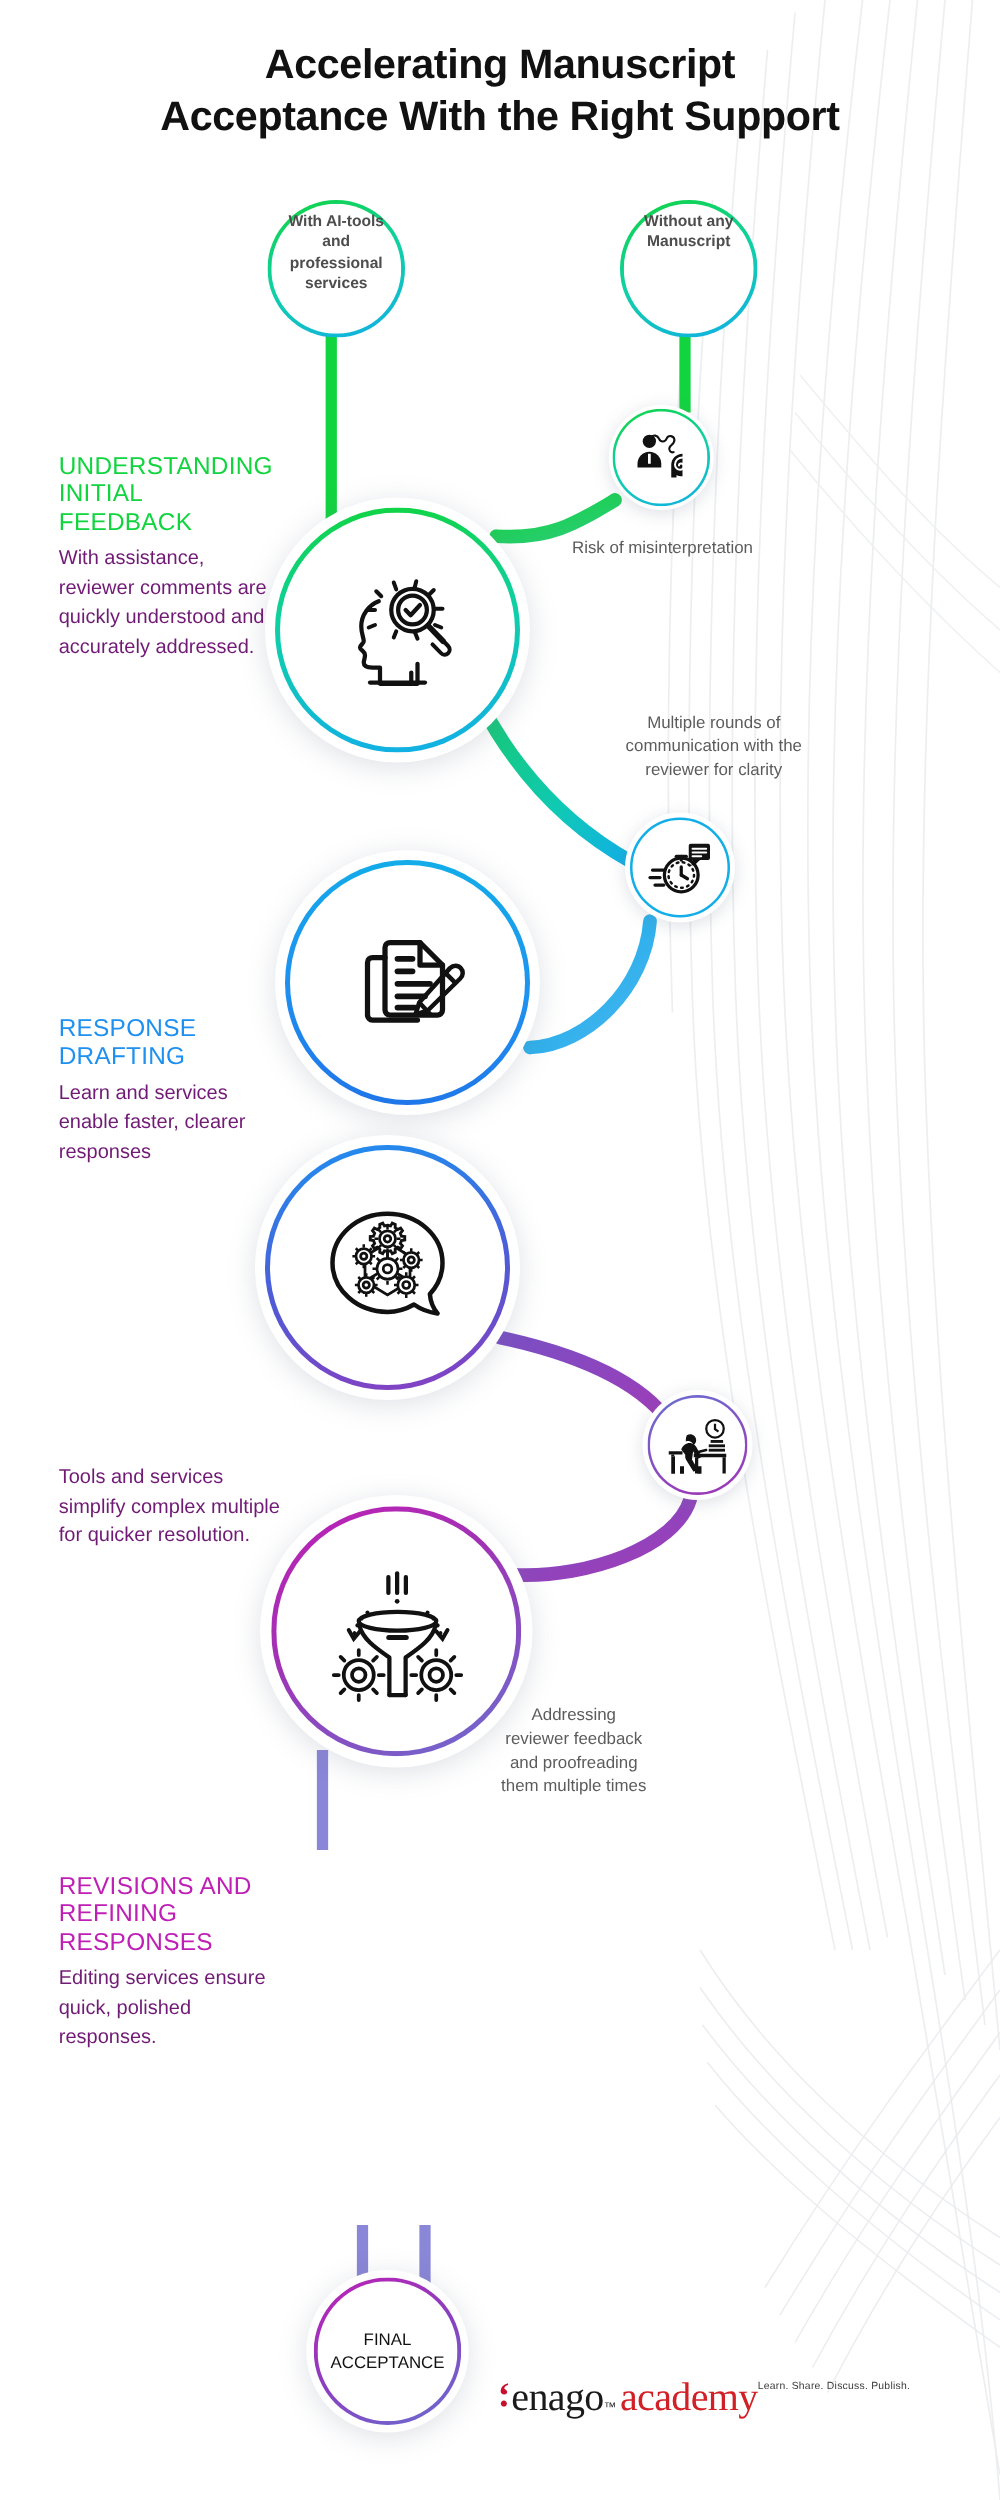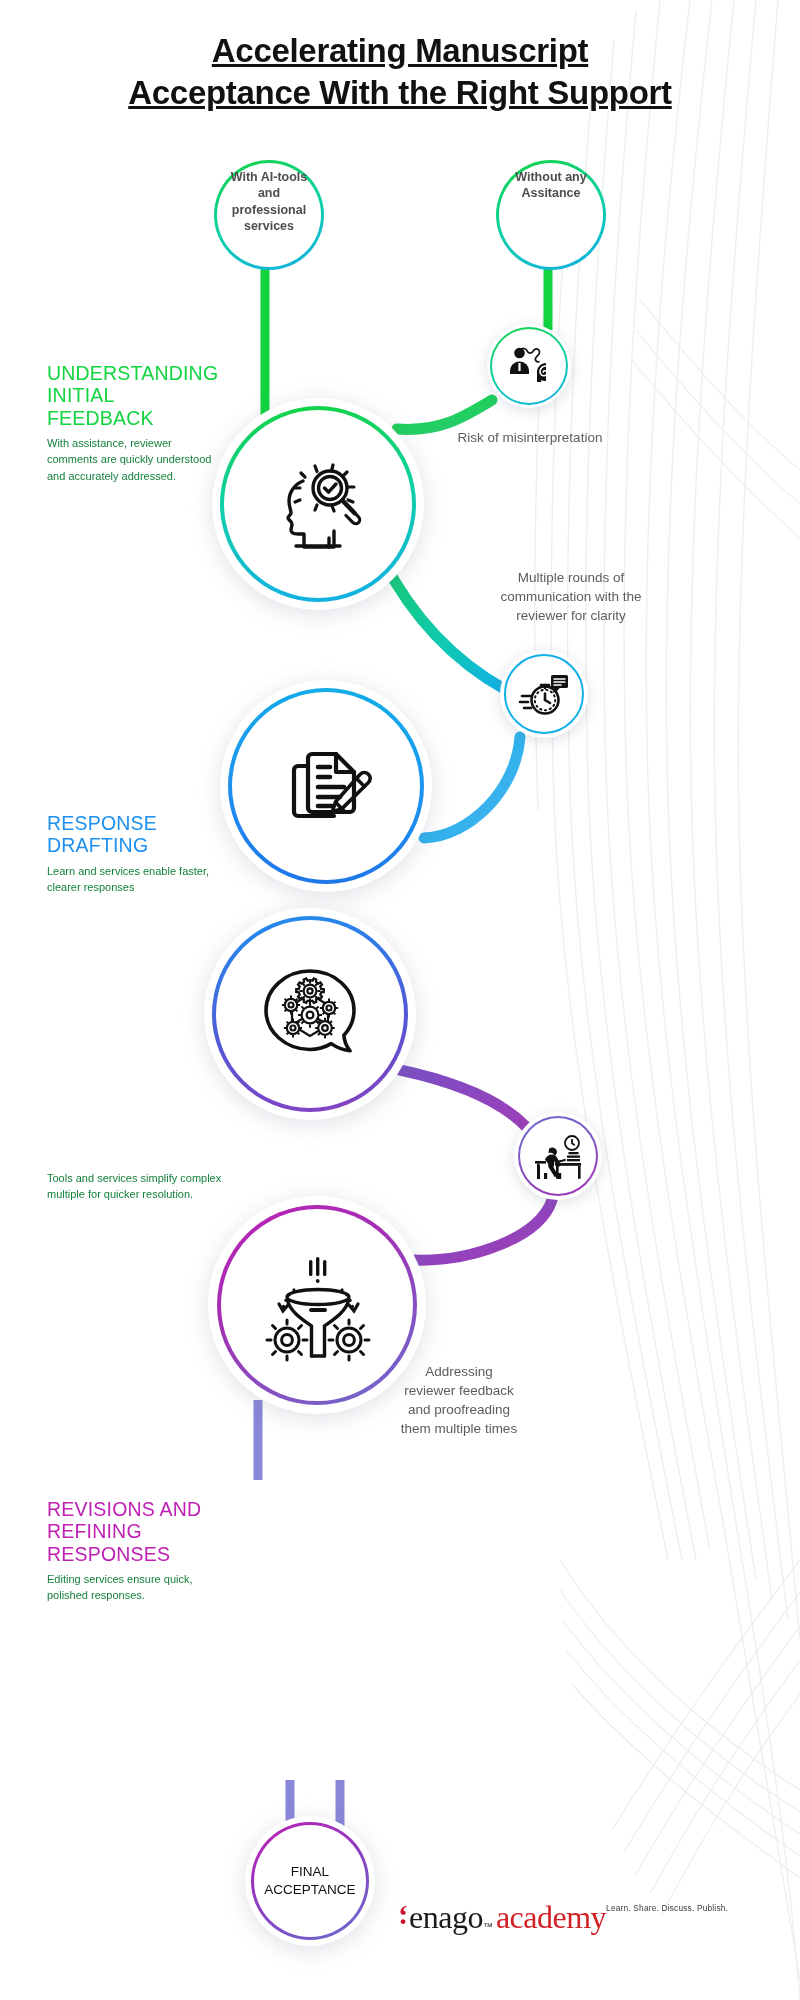--- a/index.html
+++ b/index.html
@@ -12,21 +12,20 @@
 
   
   .bg-lines { position:absolute; inset:0; z-index:0; pointer-events:none; }
 
   
   .title {
     position:absolute; top:30px; left:0; width:800px;
     text-align:center; z-index:6;
     font-size:33px; line-height:1.28; font-weight:700; color:#111111;
     letter-spacing:-0.3px;
-    text-decoration:underline;
   }
   .title .l2 { display:block; }
 
   
   .node { position:absolute; z-index:5; }
 
   
   .bubble {
     border-radius:50%;
     display:flex; align-items:flex-start; justify-content:center; text-align:center;
@@ -57,21 +56,21 @@
     border-radius:50%; background:#fff;
     display:flex; align-items:center; justify-content:center;
   }
 
   
   .step { position:absolute; z-index:6; }
   .step h3 {
     font-size:19.5px; line-height:1.15; font-weight:400;
     letter-spacing:.2px; margin-bottom:6px;
   }
-  .step p { font-size:11px; line-height:1.47; color:#15803d; }
+  .step p { font-size:16px; line-height:1.47; color:#701a75; }
 
   
   .caption { position:absolute; z-index:6; text-align:center;
              font-size:13.5px; line-height:1.42; color:#5c5c5c; }
 
   
   .logo { position:absolute; z-index:7; display:flex; align-items:flex-end; }
   .logo .mark { font-size:30px; font-weight:700; color:#c8102e; line-height:.8;
                 transform:rotate(180deg); margin-right:1px; font-family:"Liberation Serif", serif;}
   .logo .enago { font-family:"Liberation Serif", serif; font-size:32px; color:#1a1a1a; line-height:.95; letter-spacing:-.5px;}
@@ -187,21 +186,21 @@
        linear-gradient(#fff,#fff) padding-box,
        linear-gradient(160deg,#11d43f 0%,#0fd0a6 50%,#12aee8 100%) border-box;">
     <span class="txt">With AI-tools and professional services</span>
   </div>
 </div>
 
 <div class="node" style="left:496px; top:160px; width:110px; height:110px;">
   <div class="bubble" style="width:110px;height:110px;border:3px solid transparent;background:
        linear-gradient(#fff,#fff) padding-box,
        linear-gradient(160deg,#11d43f 0%,#0fd0a6 50%,#12aee8 100%) border-box;">
-    <span class="txt">Without any Assitance</span>
+    <span class="txt">Without any Manuscript</span>
   </div>
 </div>
 
 <div class="node" style="left:487px; top:324px;">
   <div class="sidecircle" style="width:84px;height:84px;">
     <div class="ring" style="width:78px;height:78px;border:2.5px solid transparent;background:
          linear-gradient(#fff,#fff) padding-box,
          linear-gradient(160deg,#11d43f,#0fd0a6 50%,#12aee8) border-box;">
       <svg width="46" height="44" viewBox="0 0 46 44">
         <g fill="#111">

